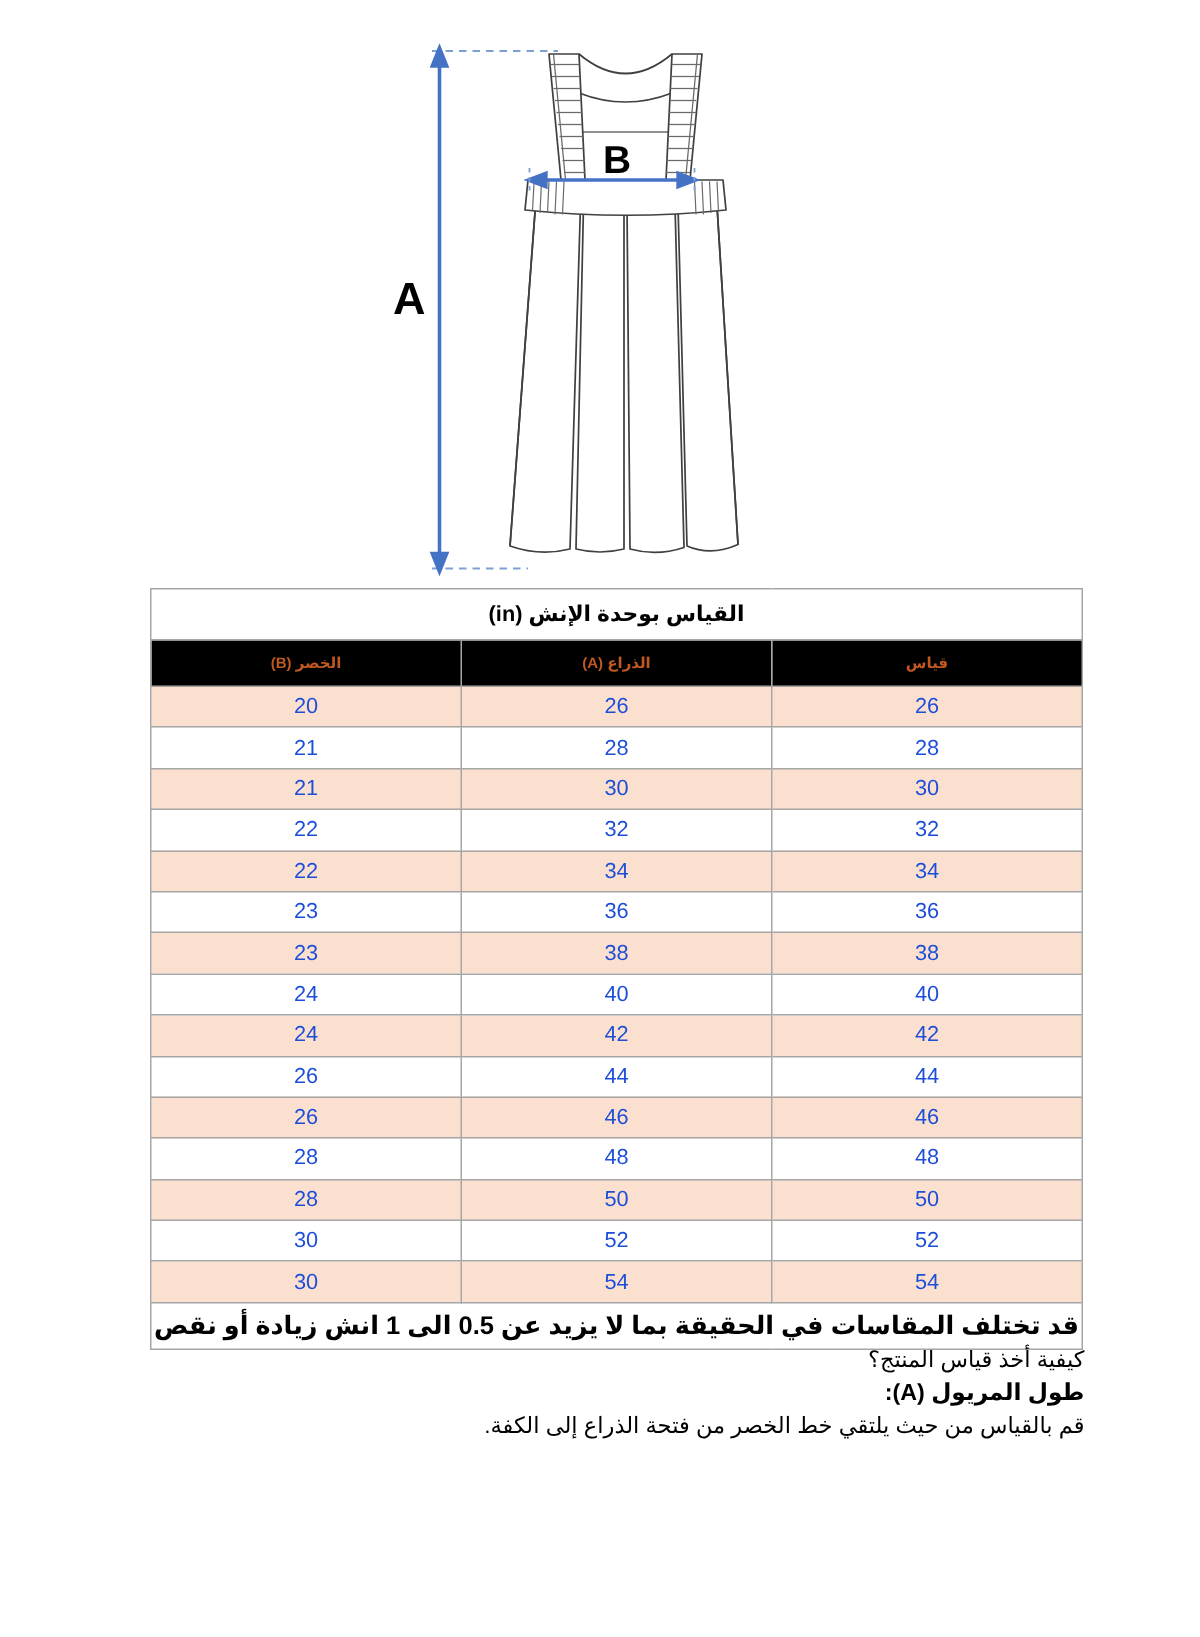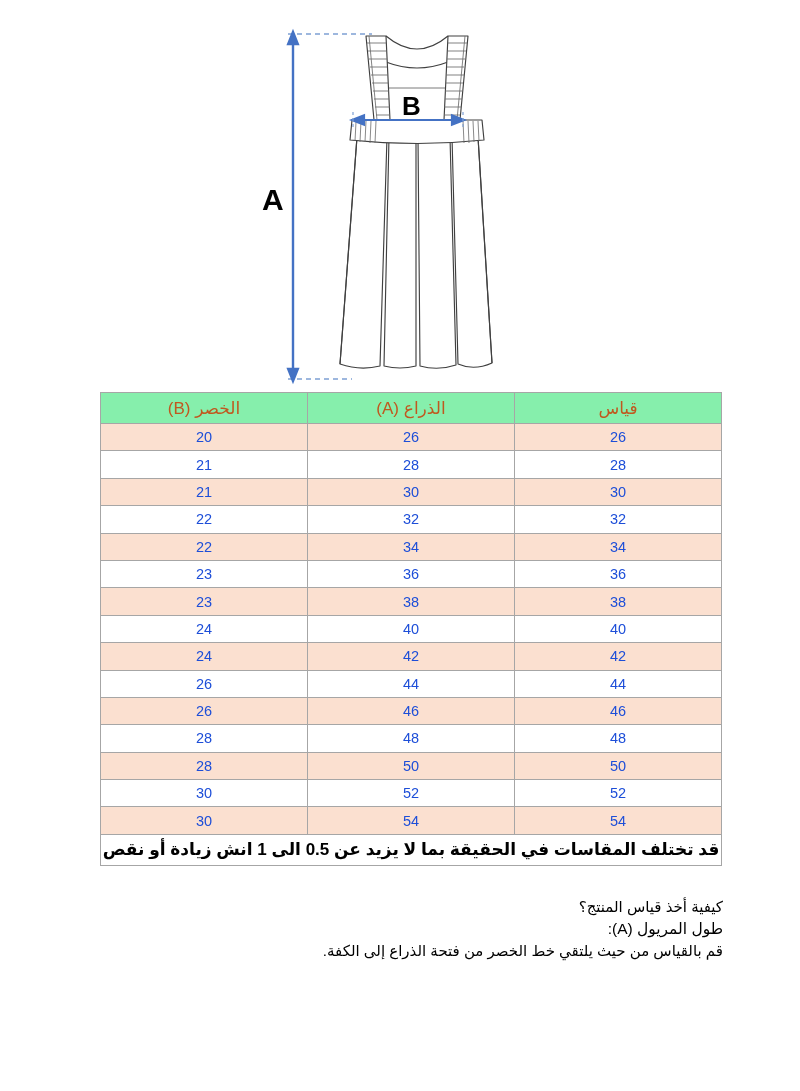--- a/index.html
+++ b/index.html
@@ -72,24 +72,24 @@
     font-weight: bold;
     color: #000000;
     background: #ffffff;
     direction: rtl;
   }
   .title-cell .unit {
     font-weight: bold;
   }
   .head-cell {
     height: 30px;
-    font-size: 17px;
-    font-weight: normal;
+    font-size: 10px;
+    font-weight: bold;
     color: #c0581f;
-    background: #86efac;
+    background: #000000;
     direction: rtl;
   }
   .data-row td {
     height: 26.4px;
     font-size: 14.5px;
     color: #1d4ed8;
     background: #ffffff;
   }
   .data-row.alt td {
     background: #fbe0d0;
@@ -113,21 +113,21 @@
     text-align: right;
     color: #000000;
   }
   #instructions .line {
     font-size: 15px;
     line-height: 22px;
     white-space: nowrap;
     text-align: right;
   }
   #instructions .line.bold {
-    font-weight: normal;
+    font-weight: bold;
     font-size: 15.5px;
   }
 </style>
 </head>
 <body>
 
 <div id="diagram-area">
   <svg id="diagram-svg" width="800" height="392" viewBox="0 0 800 392">
 
     <g stroke="#7da0d4" stroke-width="1.4" stroke-dasharray="5,4" fill="none">
@@ -213,20 +213,26 @@
   </svg>
 
   <div class="dim-label" id="label-a">A</div>
   <div class="dim-label" id="label-b">B</div>
 </div>
 
 <div id="size-table-wrap">
   <table class="size-table">
     <tbody>
       <tr>
+        <td class="title-cell" colspan="3">
+          <span>القياس بوحدة الإنش</span>
+          <span class="unit">(in)</span>
+        </td>
+      </tr>
+      <tr>
         <td class="head-cell">الخصر (B)</td>
         <td class="head-cell">الذراع (A)</td>
         <td class="head-cell">قياس</td>
       </tr>
       <tr class="data-row alt">
         <td>20</td>
         <td>26</td>
         <td>26</td>
       </tr>
       <tr class="data-row">

